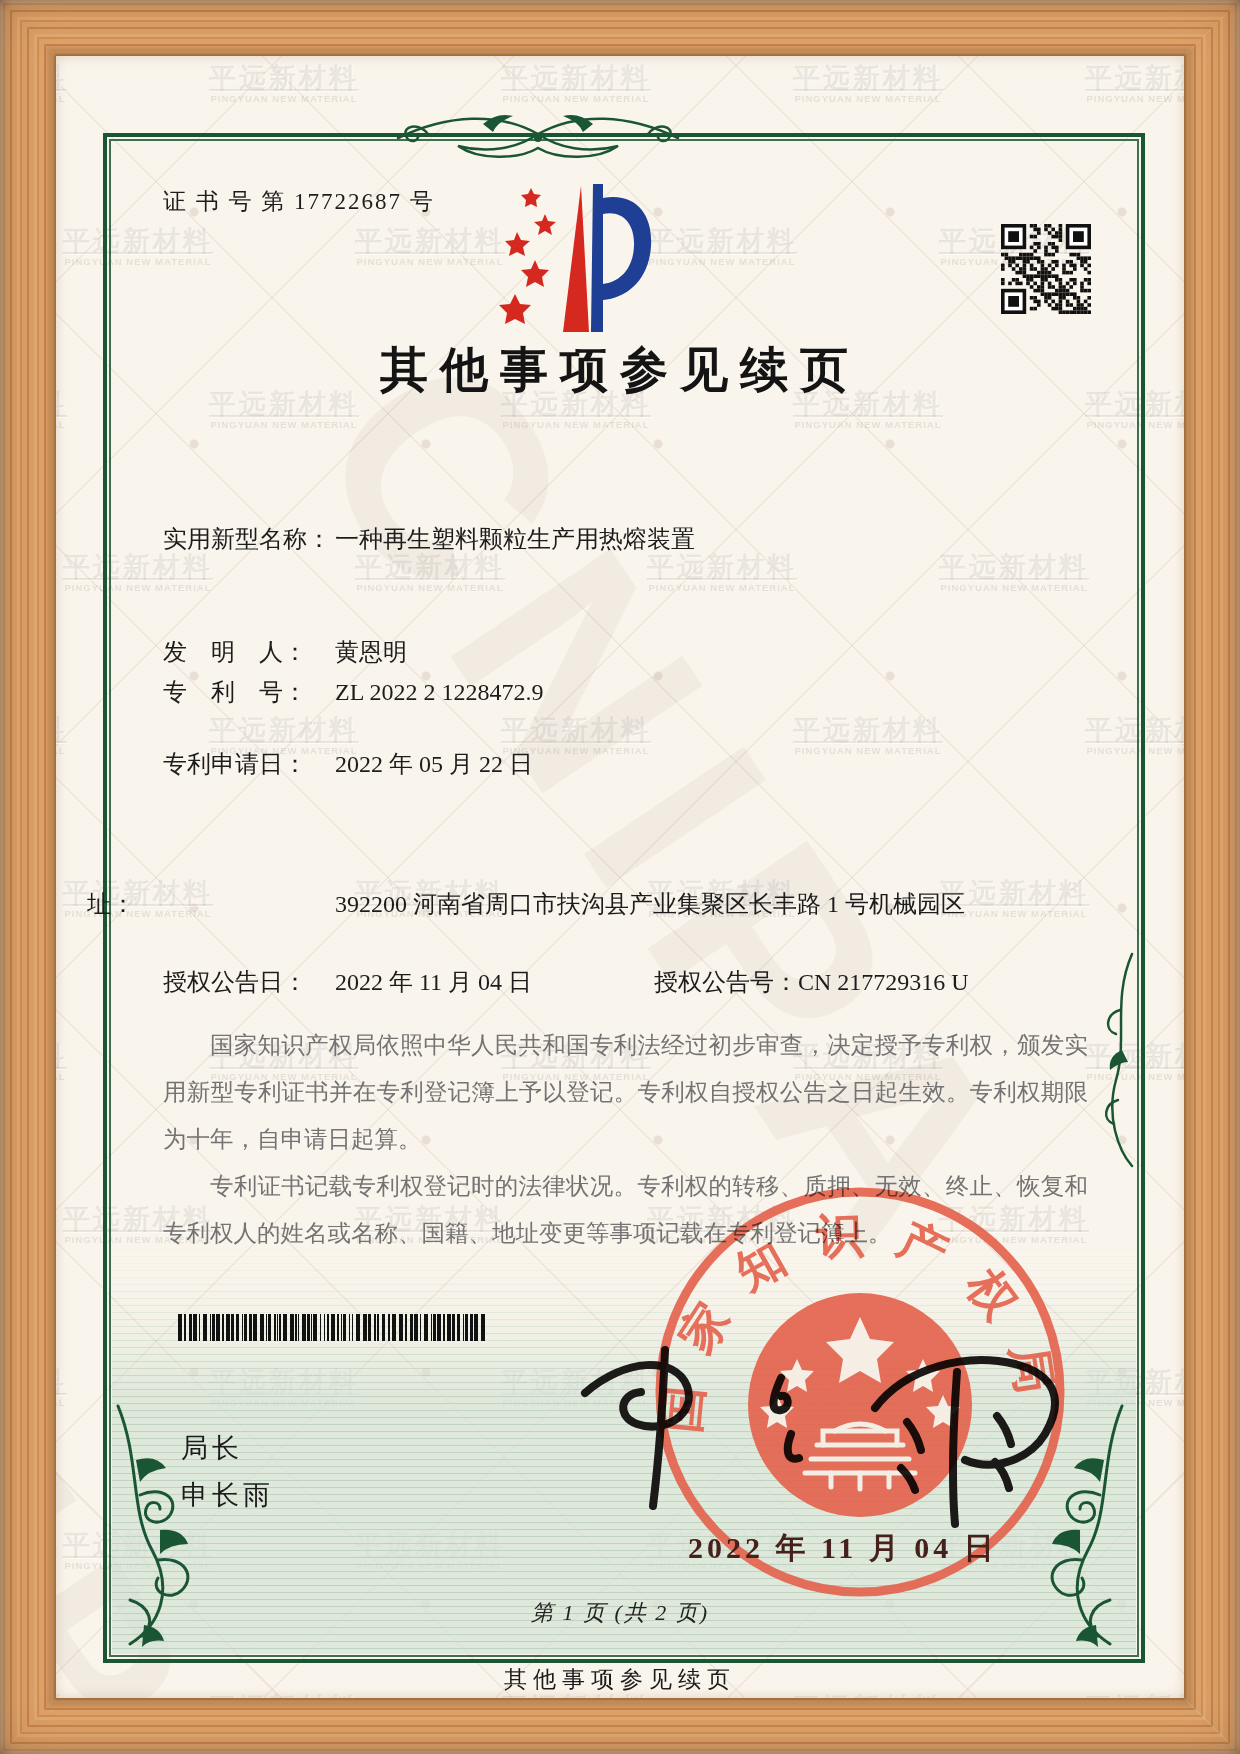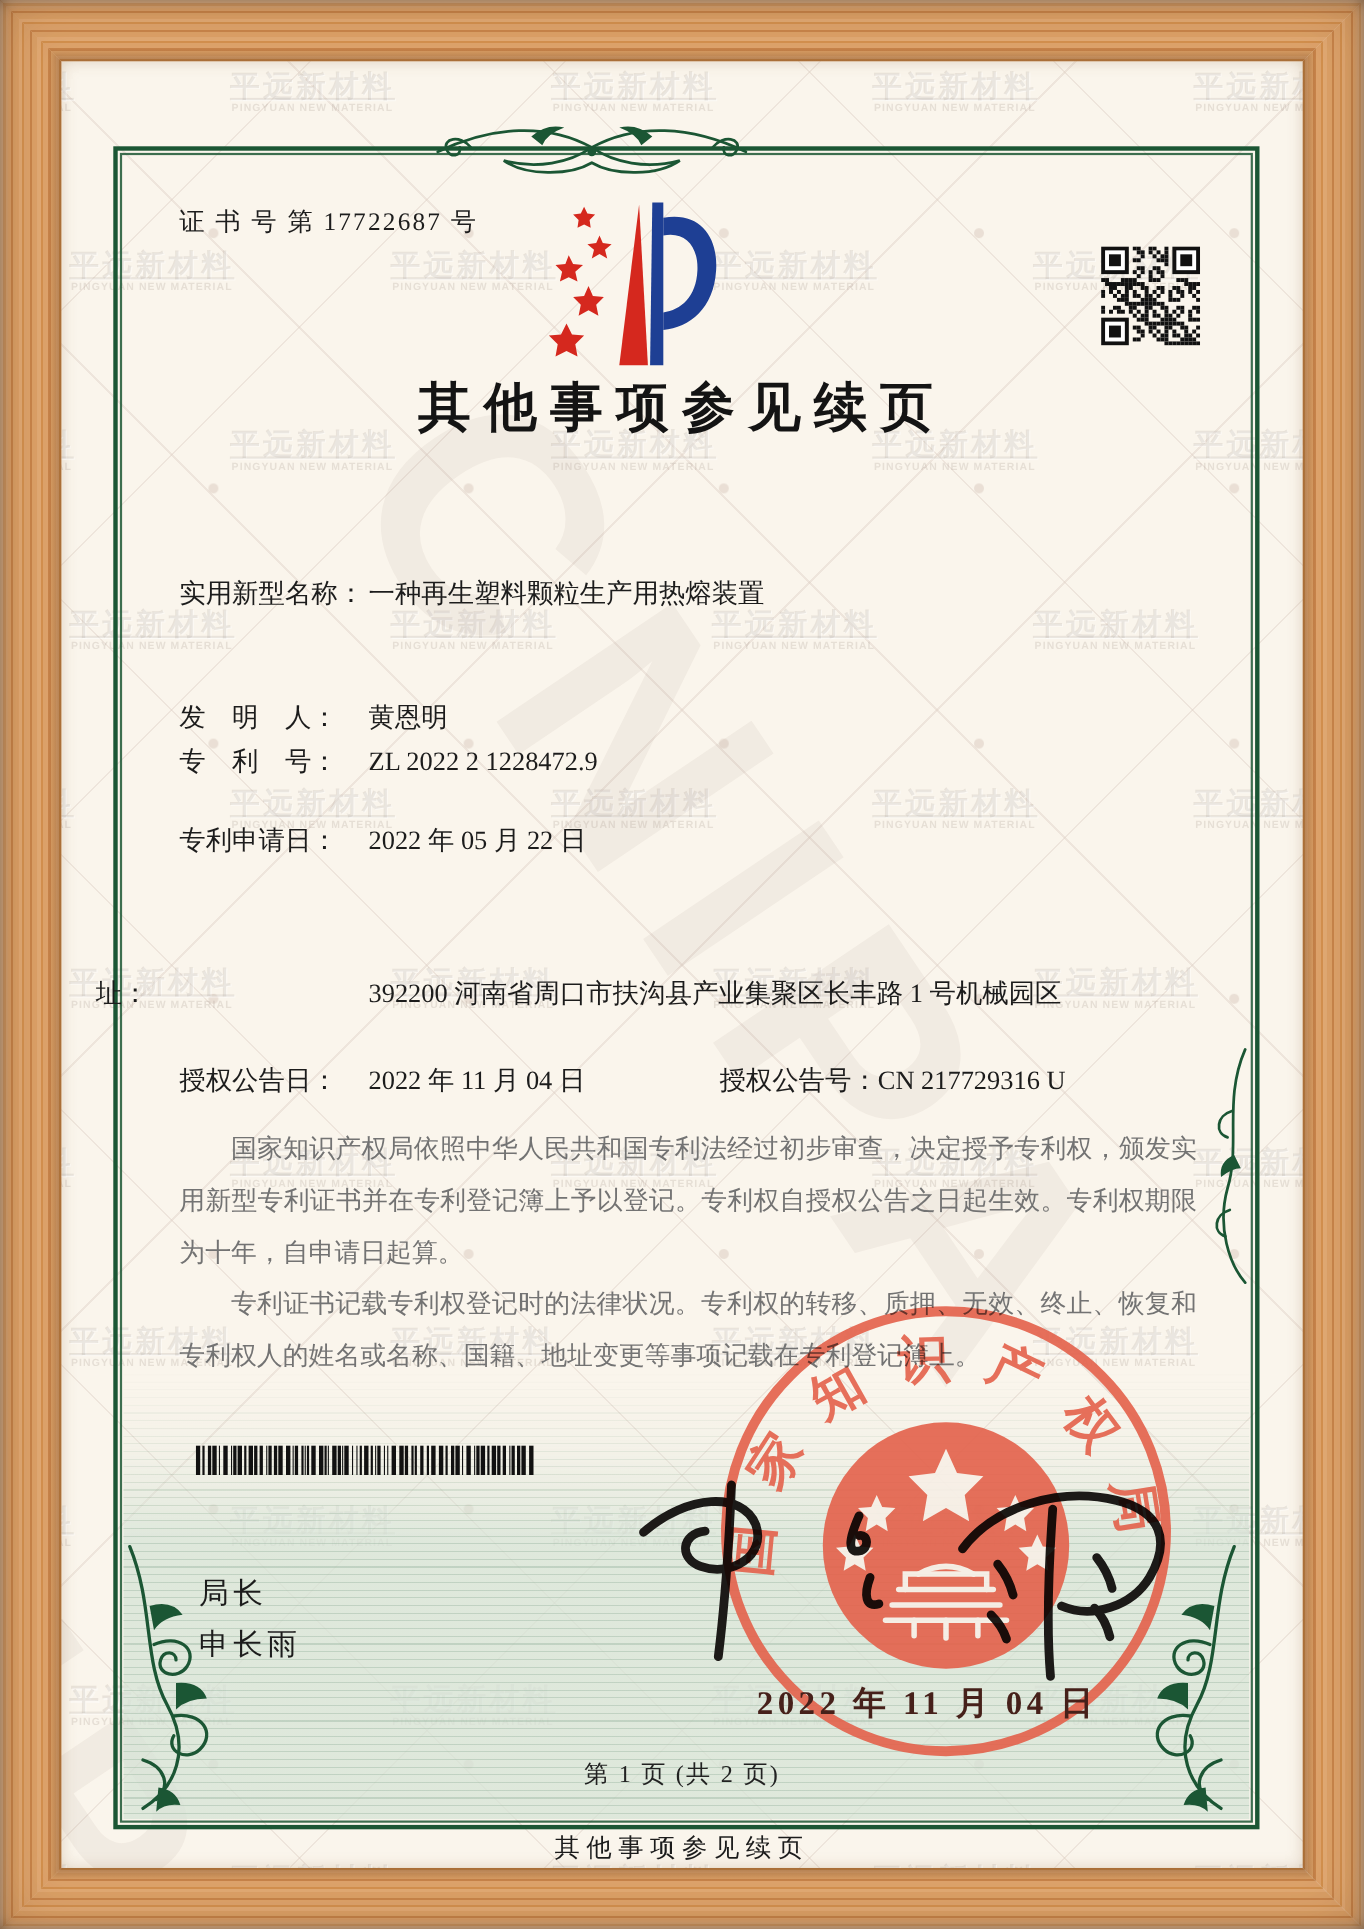--- a/index.html
+++ b/index.html
@@ -79,21 +79,21 @@
   .officer{position:absolute;left:181px;font-size:27px;letter-spacing:4px;color:#1c1c1c;
     font-family:"Liberation Sans","DejaVu Sans",sans-serif;}
   .officer-title{top:1430px;}
   .officer-name{top:1477px;}
   .signature{position:absolute;left:545px;top:1338px;}
   .seal{position:absolute;left:645px;top:1177px;color:var(--seal,#e4604a);
     opacity:.90;mix-blend-mode:multiply;}
   .seal-date{position:absolute;left:688px;top:1528px;font-size:30px;letter-spacing:4px;
     color:#46201a;font-weight:bold;}
   .page-num{position:absolute;left:0;right:0;top:1598px;text-align:center;
-    font-size:22px;letter-spacing:2px;color:#222;}
+    font-size:22px;letter-spacing:2px;color:#222;font-style:italic;}
   .continuation{position:absolute;left:0;right:0;top:1664px;text-align:center;
     font-size:23px;letter-spacing:6px;color:#1b1b1b;}
 </style>
 </head>
 <body>
 
 <div class="page" style="--green: #1b5634; --seal: #e4604a; --wood: #d99a62; --paper: #faf5ec;">
 
   <div class="paper-shadow"></div>
   <div class="lattice"></div>

